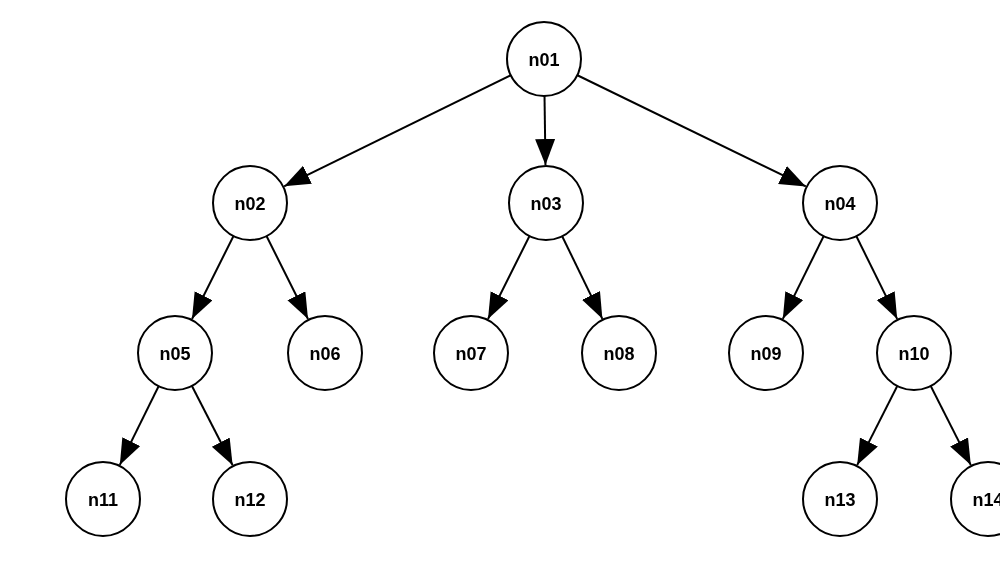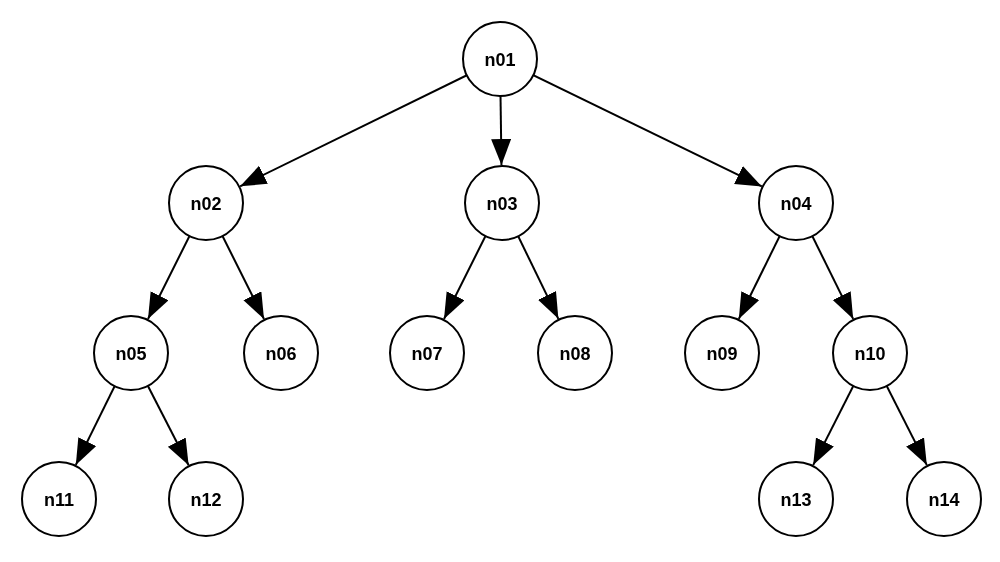--- a/index.html
+++ b/index.html
@@ -9,20 +9,21 @@
     width: 1000px;
     height: 562px;
     overflow: hidden;
     font-family: "Liberation Sans", sans-serif;
   }
   .canvas-wrap {
     position: relative;
     width: 844px;
     height: 562px;
     background: #6d28d9;
+    margin-left: 44px;
   }
   svg { display: block; }
   .edge-line {
     fill: none;
   }
   .node-circle {
     stroke-width: 2;
   }
   .node-label {
     font-family: "Liberation Sans", sans-serif;

